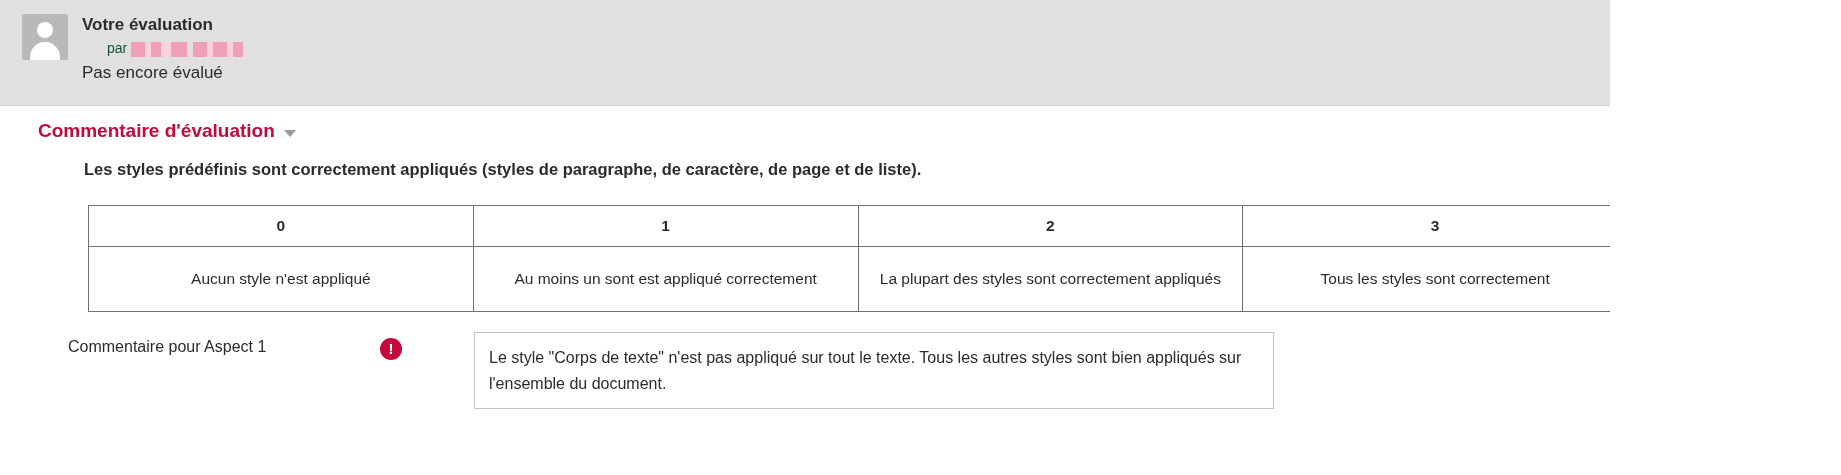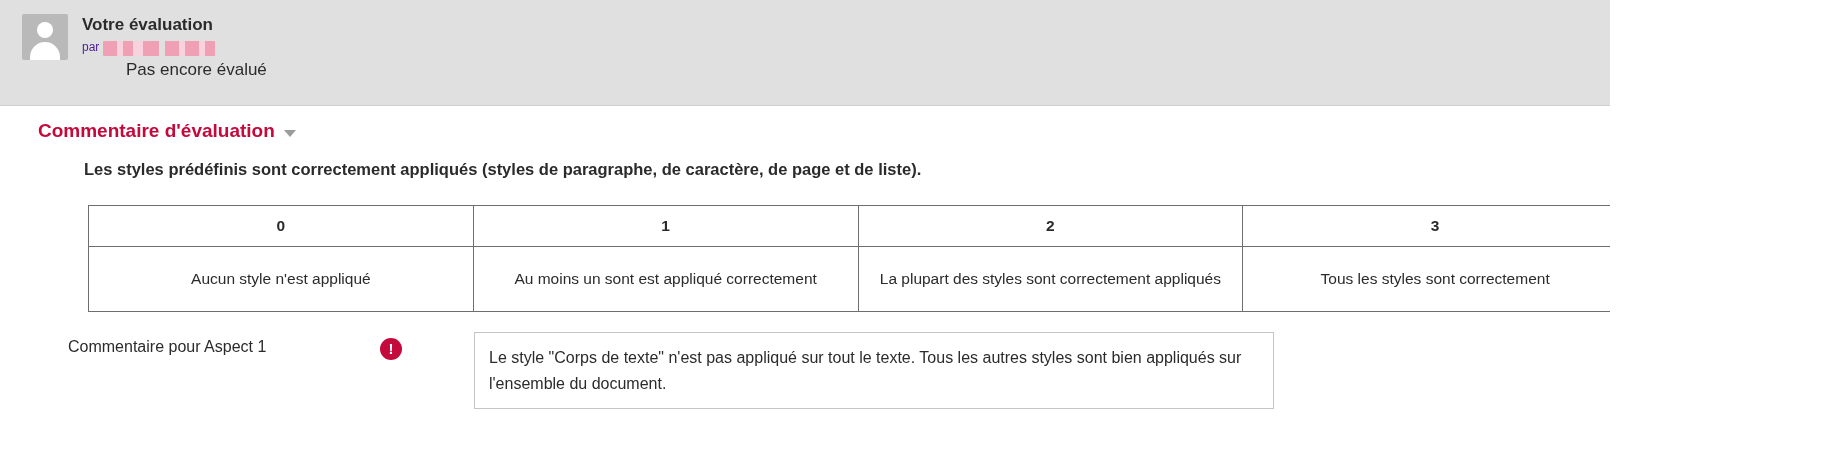--- a/index.html
+++ b/index.html
@@ -57,22 +57,23 @@
   .assessment-text {
     margin-left: 14px;
     line-height: 1.55;
   }
   .assessment-title {
     font-size: 17px;
     font-weight: bold;
     color: #2b2b2b;
   }
   .assessment-by {
-    font-size: 12px;
-    color: #4c1d95;
+    font-size: 14px;
+    color: #14532d;
+    margin-left: 25px;
   }
   .redacted-name {
     display: inline-block;
     vertical-align: middle;
     margin-left: 4px;
     width: 112px;
     height: 15px;
     background:
       linear-gradient(90deg,
         #f0a0b4 0 14px, #f8d2dc 14px 20px,
@@ -80,21 +81,20 @@
         #f0a0b4 40px 56px, transparent 56px 62px,
         #f0a0b4 62px 76px, #f8d2dc 76px 82px,
         #f0a0b4 82px 96px, #f8d2dc 96px 102px,
         #f0a0b4 102px 112px);
     border-radius: 1px;
     text-indent: -9999px;
   }
   .assessment-status {
     font-size: 17px;
     color: #2b2b2b;
-    margin-left: 44px;
   }
 
   
   .header-rule {
     height: 1px;
     background: #cfcfcf;
   }
 
   
   .form-heading {

